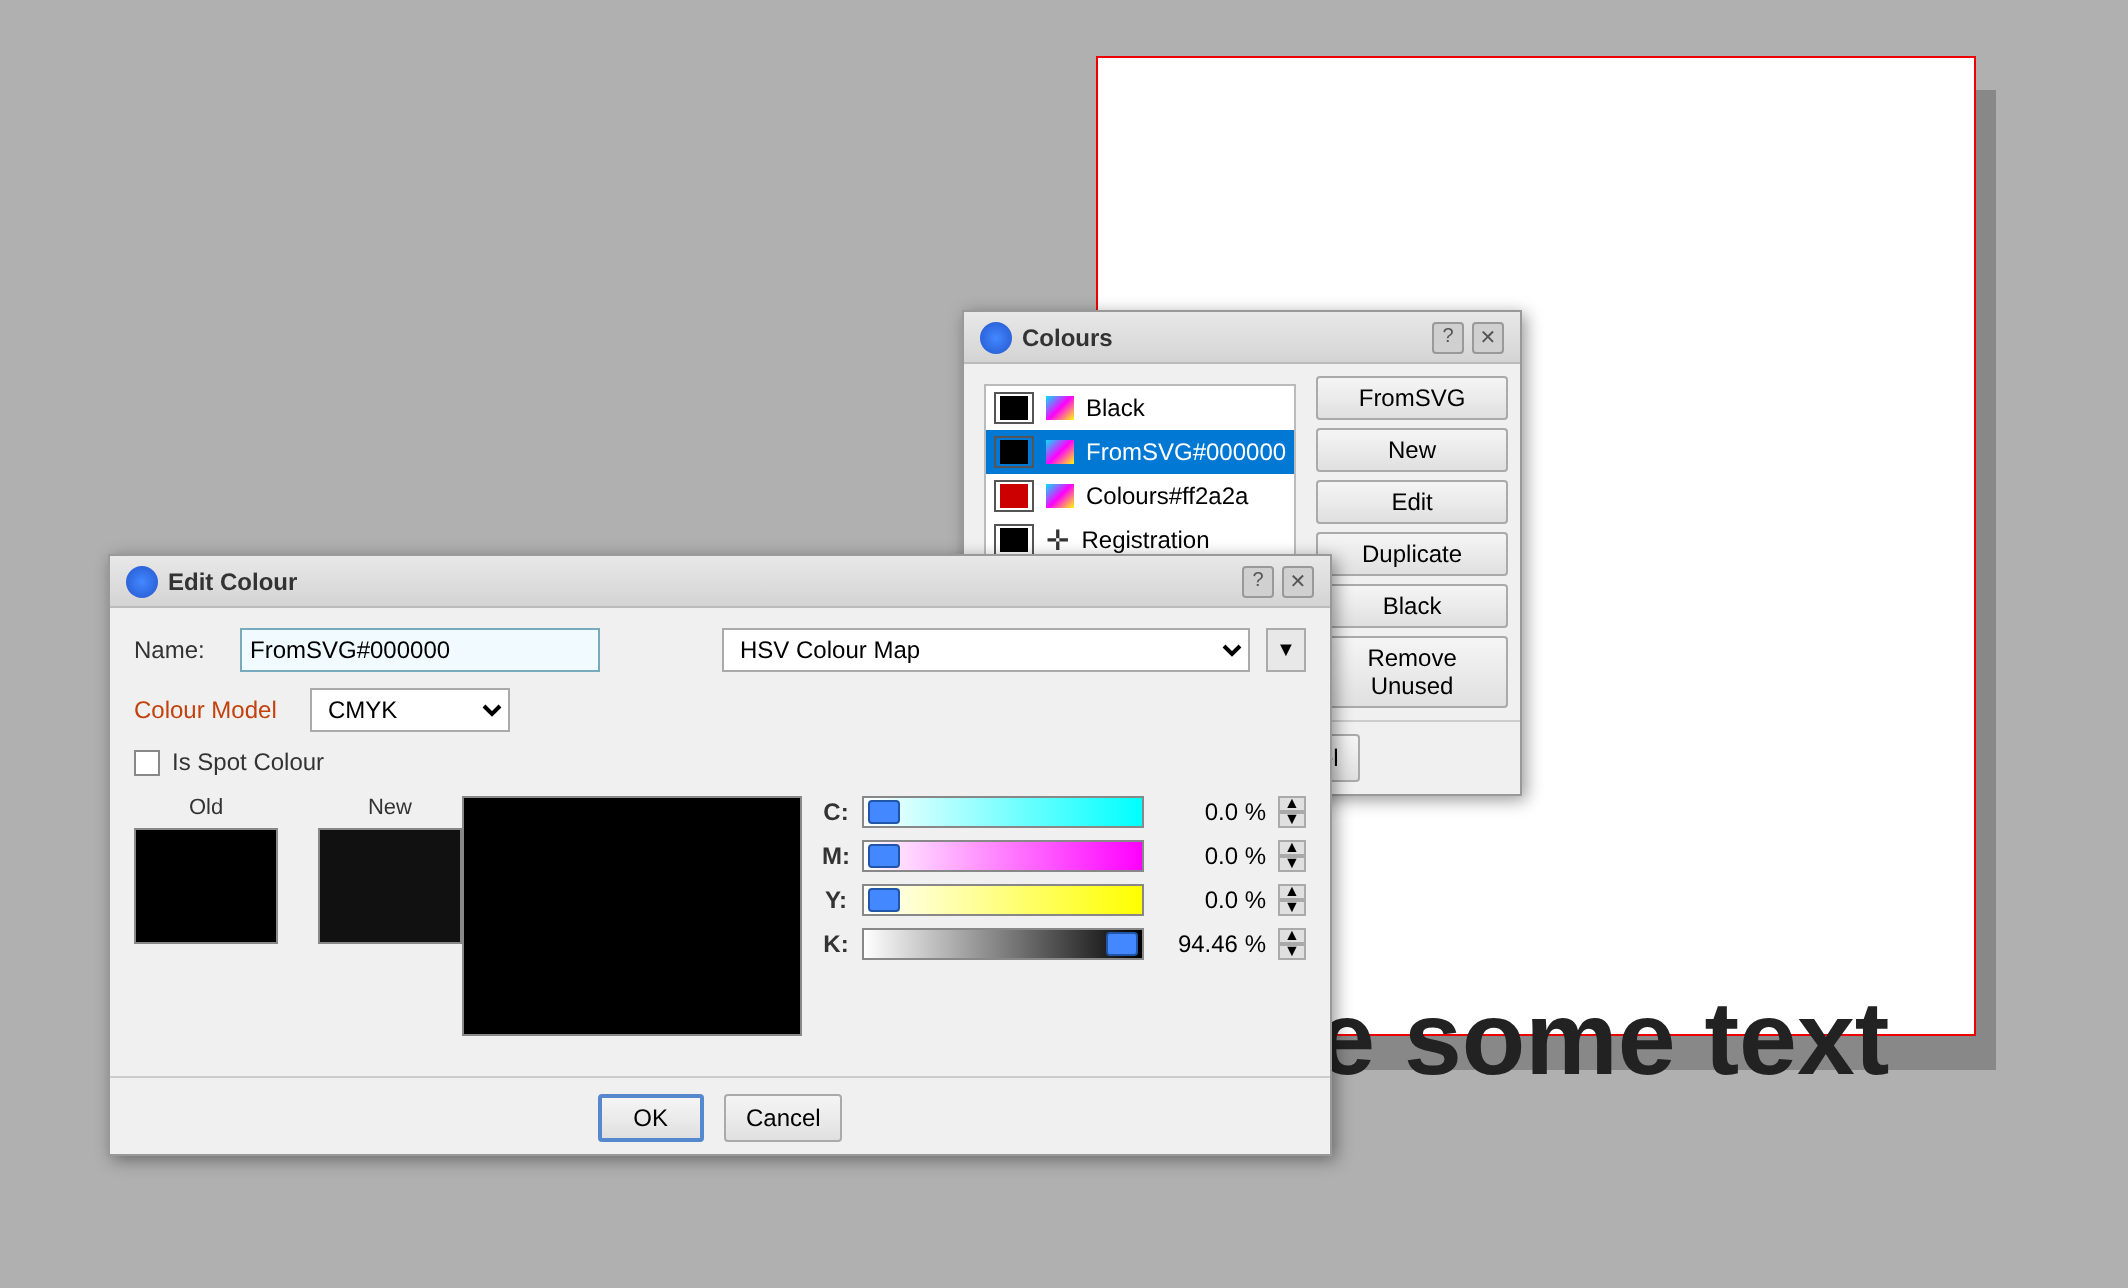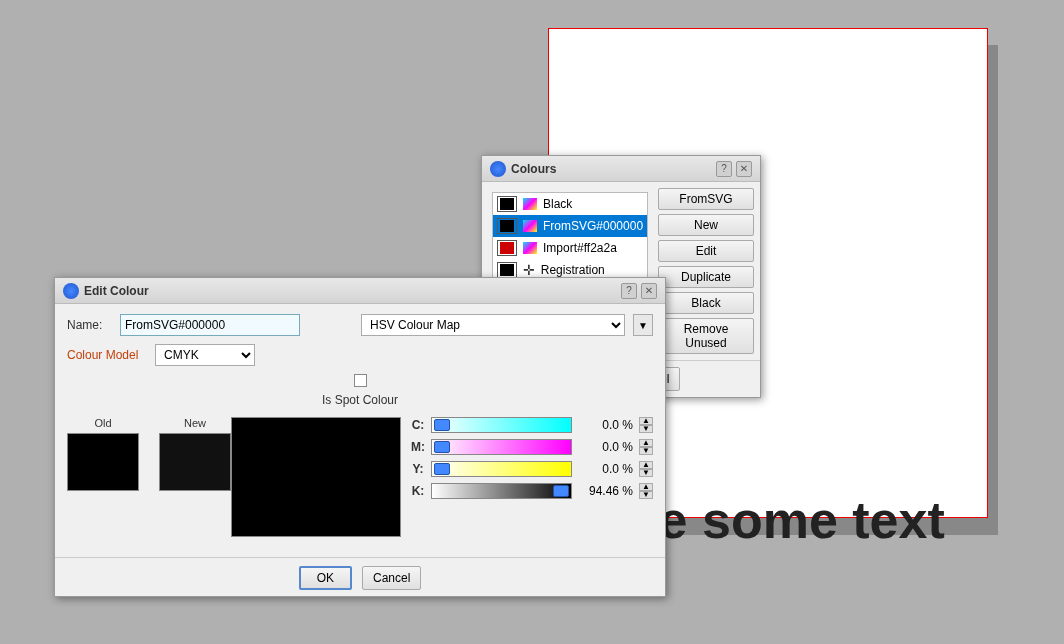--- a/index.html
+++ b/index.html
@@ -277,21 +277,20 @@
       font-size: 12px;
       color: #c2410c;
       min-width: 80px;
     }
 
     .spot-colour-row {
       display: flex;
       align-items: center;
       gap: 6px;
       margin-bottom: 10px;
-      flex-direction: column;
     }
 
     
     .preview-section {
       display: flex;
       gap: 20px;
       margin-bottom: 10px;
       align-items: flex-start;
     }
 
@@ -485,21 +484,21 @@
           </div>
           <div class="colour-swatch-outer" style="background: linear-gradient(135deg, #00e5ff 0%, #ff00ff 50%, #ffff00 100%); width:14px; height:12px; border:none;"></div>
           <span class="colour-name">FromSVG#000000</span>
         </div>
 
         <div class="colour-item">
           <div class="colour-swatch-outer">
             <div class="colour-swatch" style="background:#cc0000;"></div>
           </div>
           <div class="colour-swatch-outer" style="background: linear-gradient(135deg, #00e5ff 0%, #ff00ff 50%, #ffff00 100%); width:14px; height:12px; border:none;"></div>
-          <span class="colour-name">Import#ff2a2a</span>
+          <span class="colour-name">Colours#ff2a2a</span>
         </div>
 
         <div class="colour-item">
           <div class="colour-swatch-outer">
             <div class="colour-swatch" style="background:#000;"></div>
           </div>
           <span style="font-size:14px; color:#333;">✛</span>
           <span class="colour-name">Registration</span>
         </div>
 

